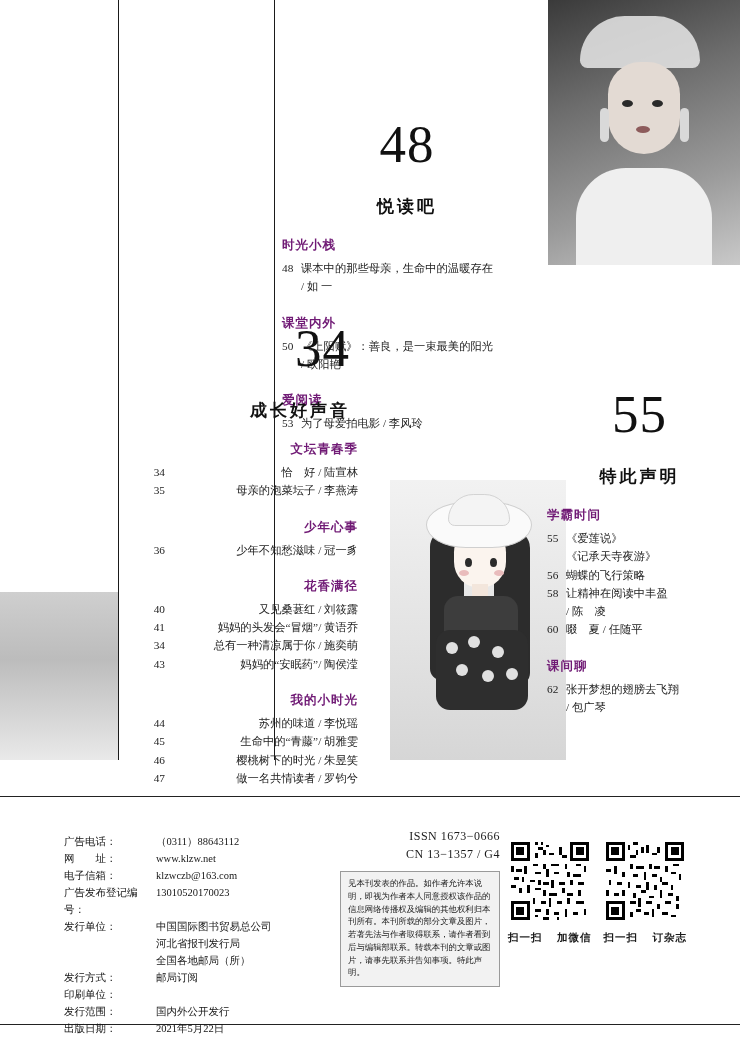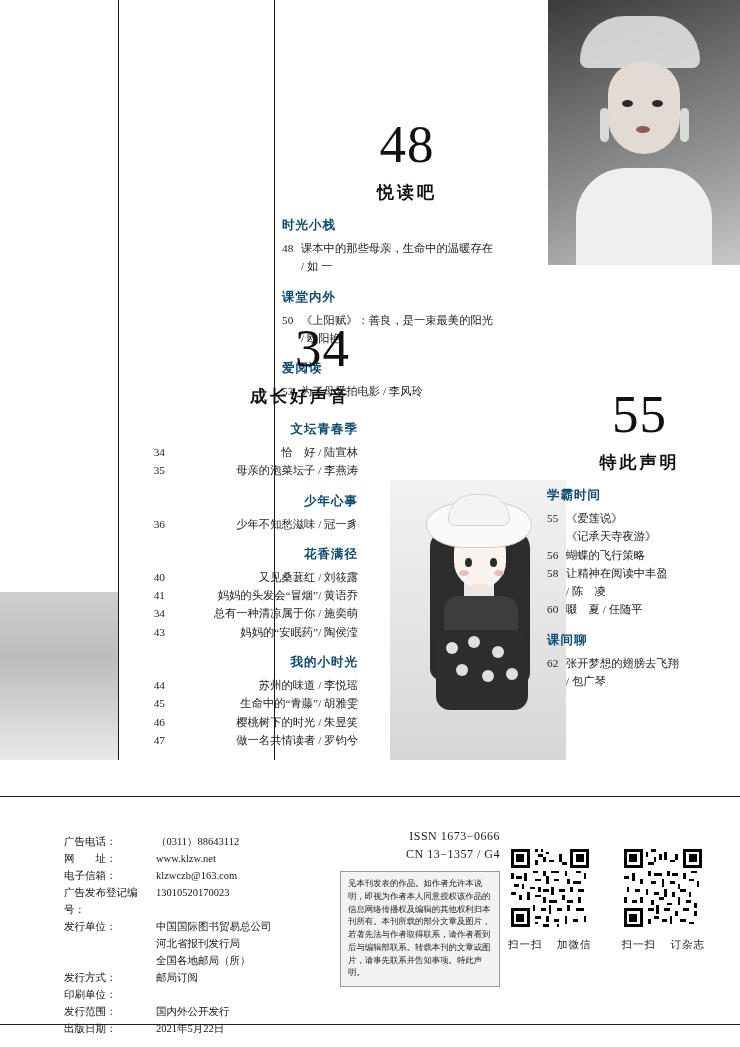--- a/index.html
+++ b/index.html
@@ -48,22 +48,22 @@
   .ear{position:absolute;width:9px;height:34px;background:#d9d9d9;border-radius:5px;top:108px;}
   .ear.l{left:52px;} .ear.r{left:132px;}
 
   
   .vline{position:absolute;background:#1a1a1a;width:1px;}
   .vline-1{left:118px;top:0;height:760px;}
   .vline-2{left:274px;top:0;height:760px;}
 
   .col{position:absolute;}
   .bignum{font-size:53px;line-height:1;letter-spacing:1px;font-weight:400;color:#111;}
-  .secname{font-size:17px;letter-spacing:3px;font-weight:bold;margin-top:10px;color:#111;}
-  .sub{font-size:12.5px;font-weight:bold;margin-top:13px;margin-bottom:5px;letter-spacing:1px;color:#0c4a6e;}
+  .secname{font-size:17px;letter-spacing:3px;font-weight:bold;margin-top:24px;color:#111;}
+  .sub{font-size:12.5px;font-weight:bold;margin-top:19px;margin-bottom:5px;letter-spacing:1px;color:#701a75;}
   .entry{font-size:11.3px;line-height:1.62;color:#222;display:flex;}
   .entry .pg{min-width:19px;display:inline-block;}
   .entry .tx{flex:1;}
   .entry-cont{font-size:11.3px;line-height:1.62;color:#222;padding-left:19px;}
 
   
   .col-48{left:282px;top:118px;width:250px;}
   .col-48 .head{text-align:center;}
   .col-48 .bignum{text-align:center;}
   .col-48 .secname{text-align:center;}
@@ -82,21 +82,21 @@
   .hr-1{top:796px;}
   .hr-2{top:1024px;}
   .footer{position:absolute;left:0;top:797px;width:608px;height:228px;}
   .fl{position:absolute;left:64px;top:36px;width:300px;font-size:10.5px;line-height:1.62;color:#161616;}
   .fl-row{display:flex;}
   .fl-lab{width:92px;flex:0 0 92px;letter-spacing:0;}
   .fl-val{flex:1;}
   .fc{position:absolute;left:340px;top:30px;width:160px;text-align:center;}
   .issn{font-size:12px;line-height:1.5;letter-spacing:.5px;text-align:right;}
   .notice{margin-top:8px;border:1px solid #9a9a9a;background:#f2f2f2;padding:6px 7px;font-size:8.4px;line-height:1.52;text-align:left;color:#222;}
-  .qr-wrap{position:absolute;left:508px;top:52px;width:212px;display:flex;gap:30px;}
+  .qr-wrap{position:absolute;left:508px;top:45px;width:212px;display:flex;gap:12px;font-weight:bold;}
   .qr-item{text-align:center;}
   .qr{width:78px;height:78px;background:#fff;}
   .qr-cap{font-size:10.5px;margin-top:7px;letter-spacing:1px;}
 </style>
 </head>
 <body>
 
 <div class="page">
 
   <div class="photo photo-top-right">

